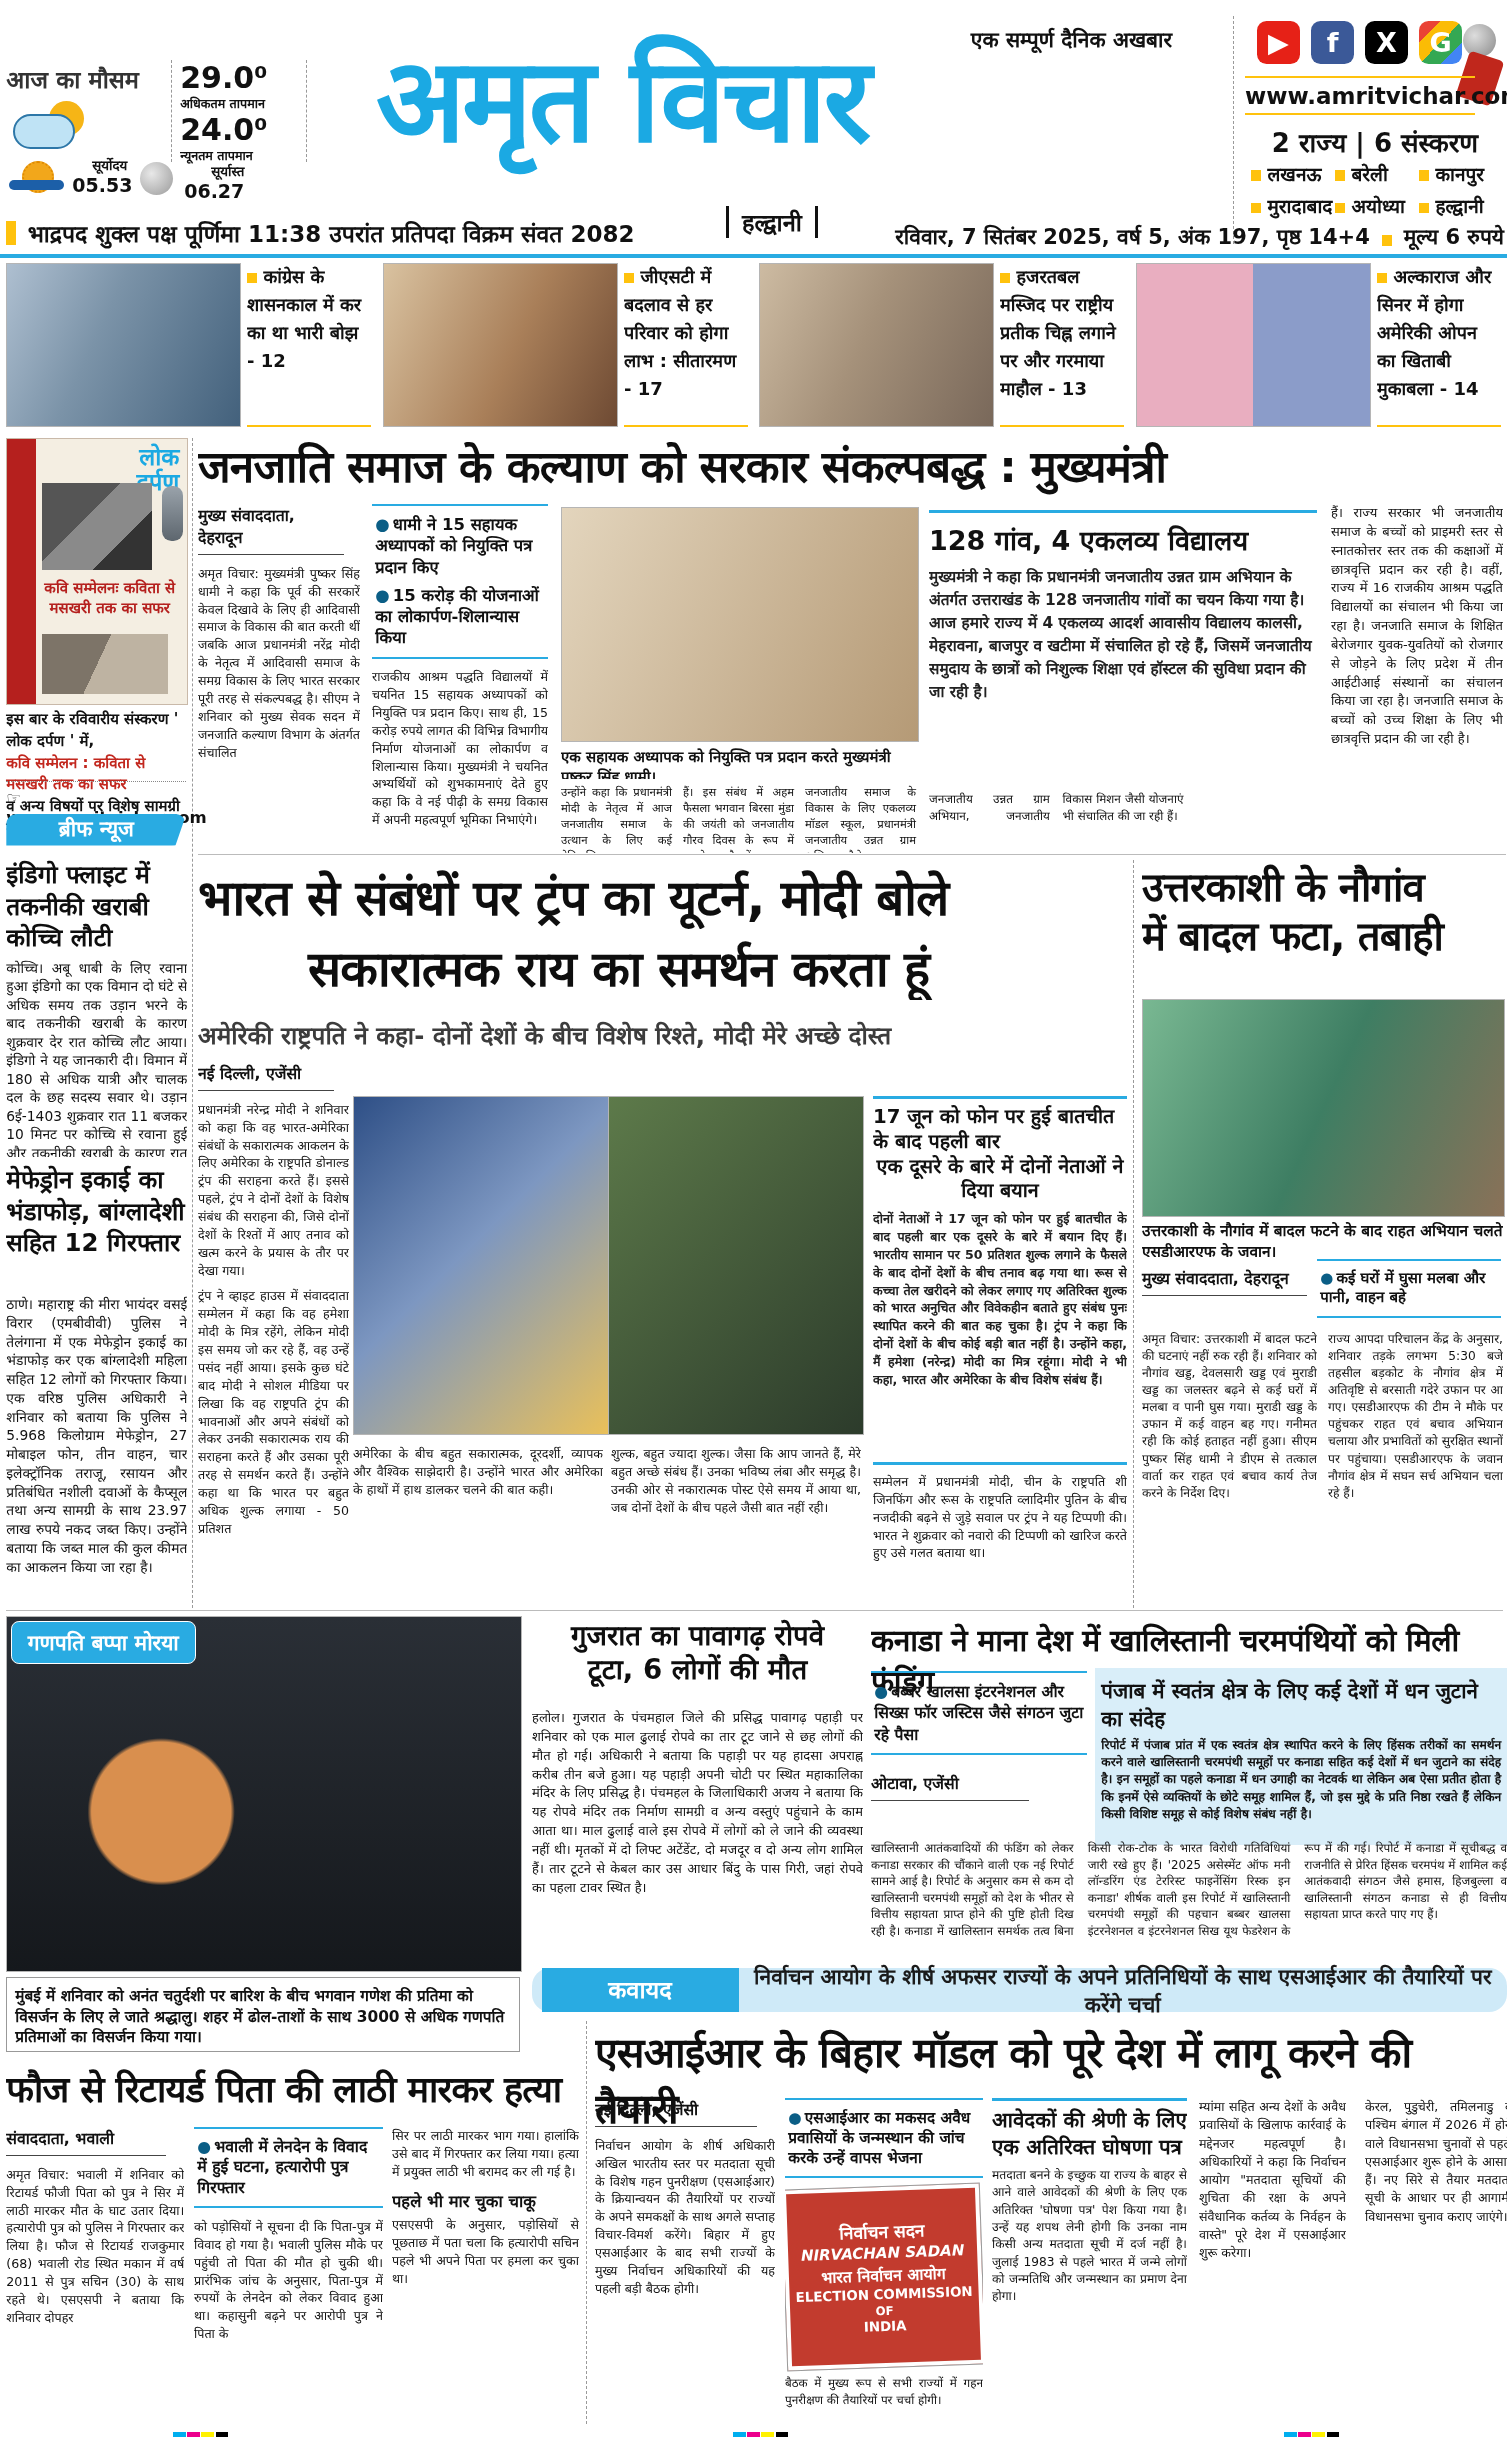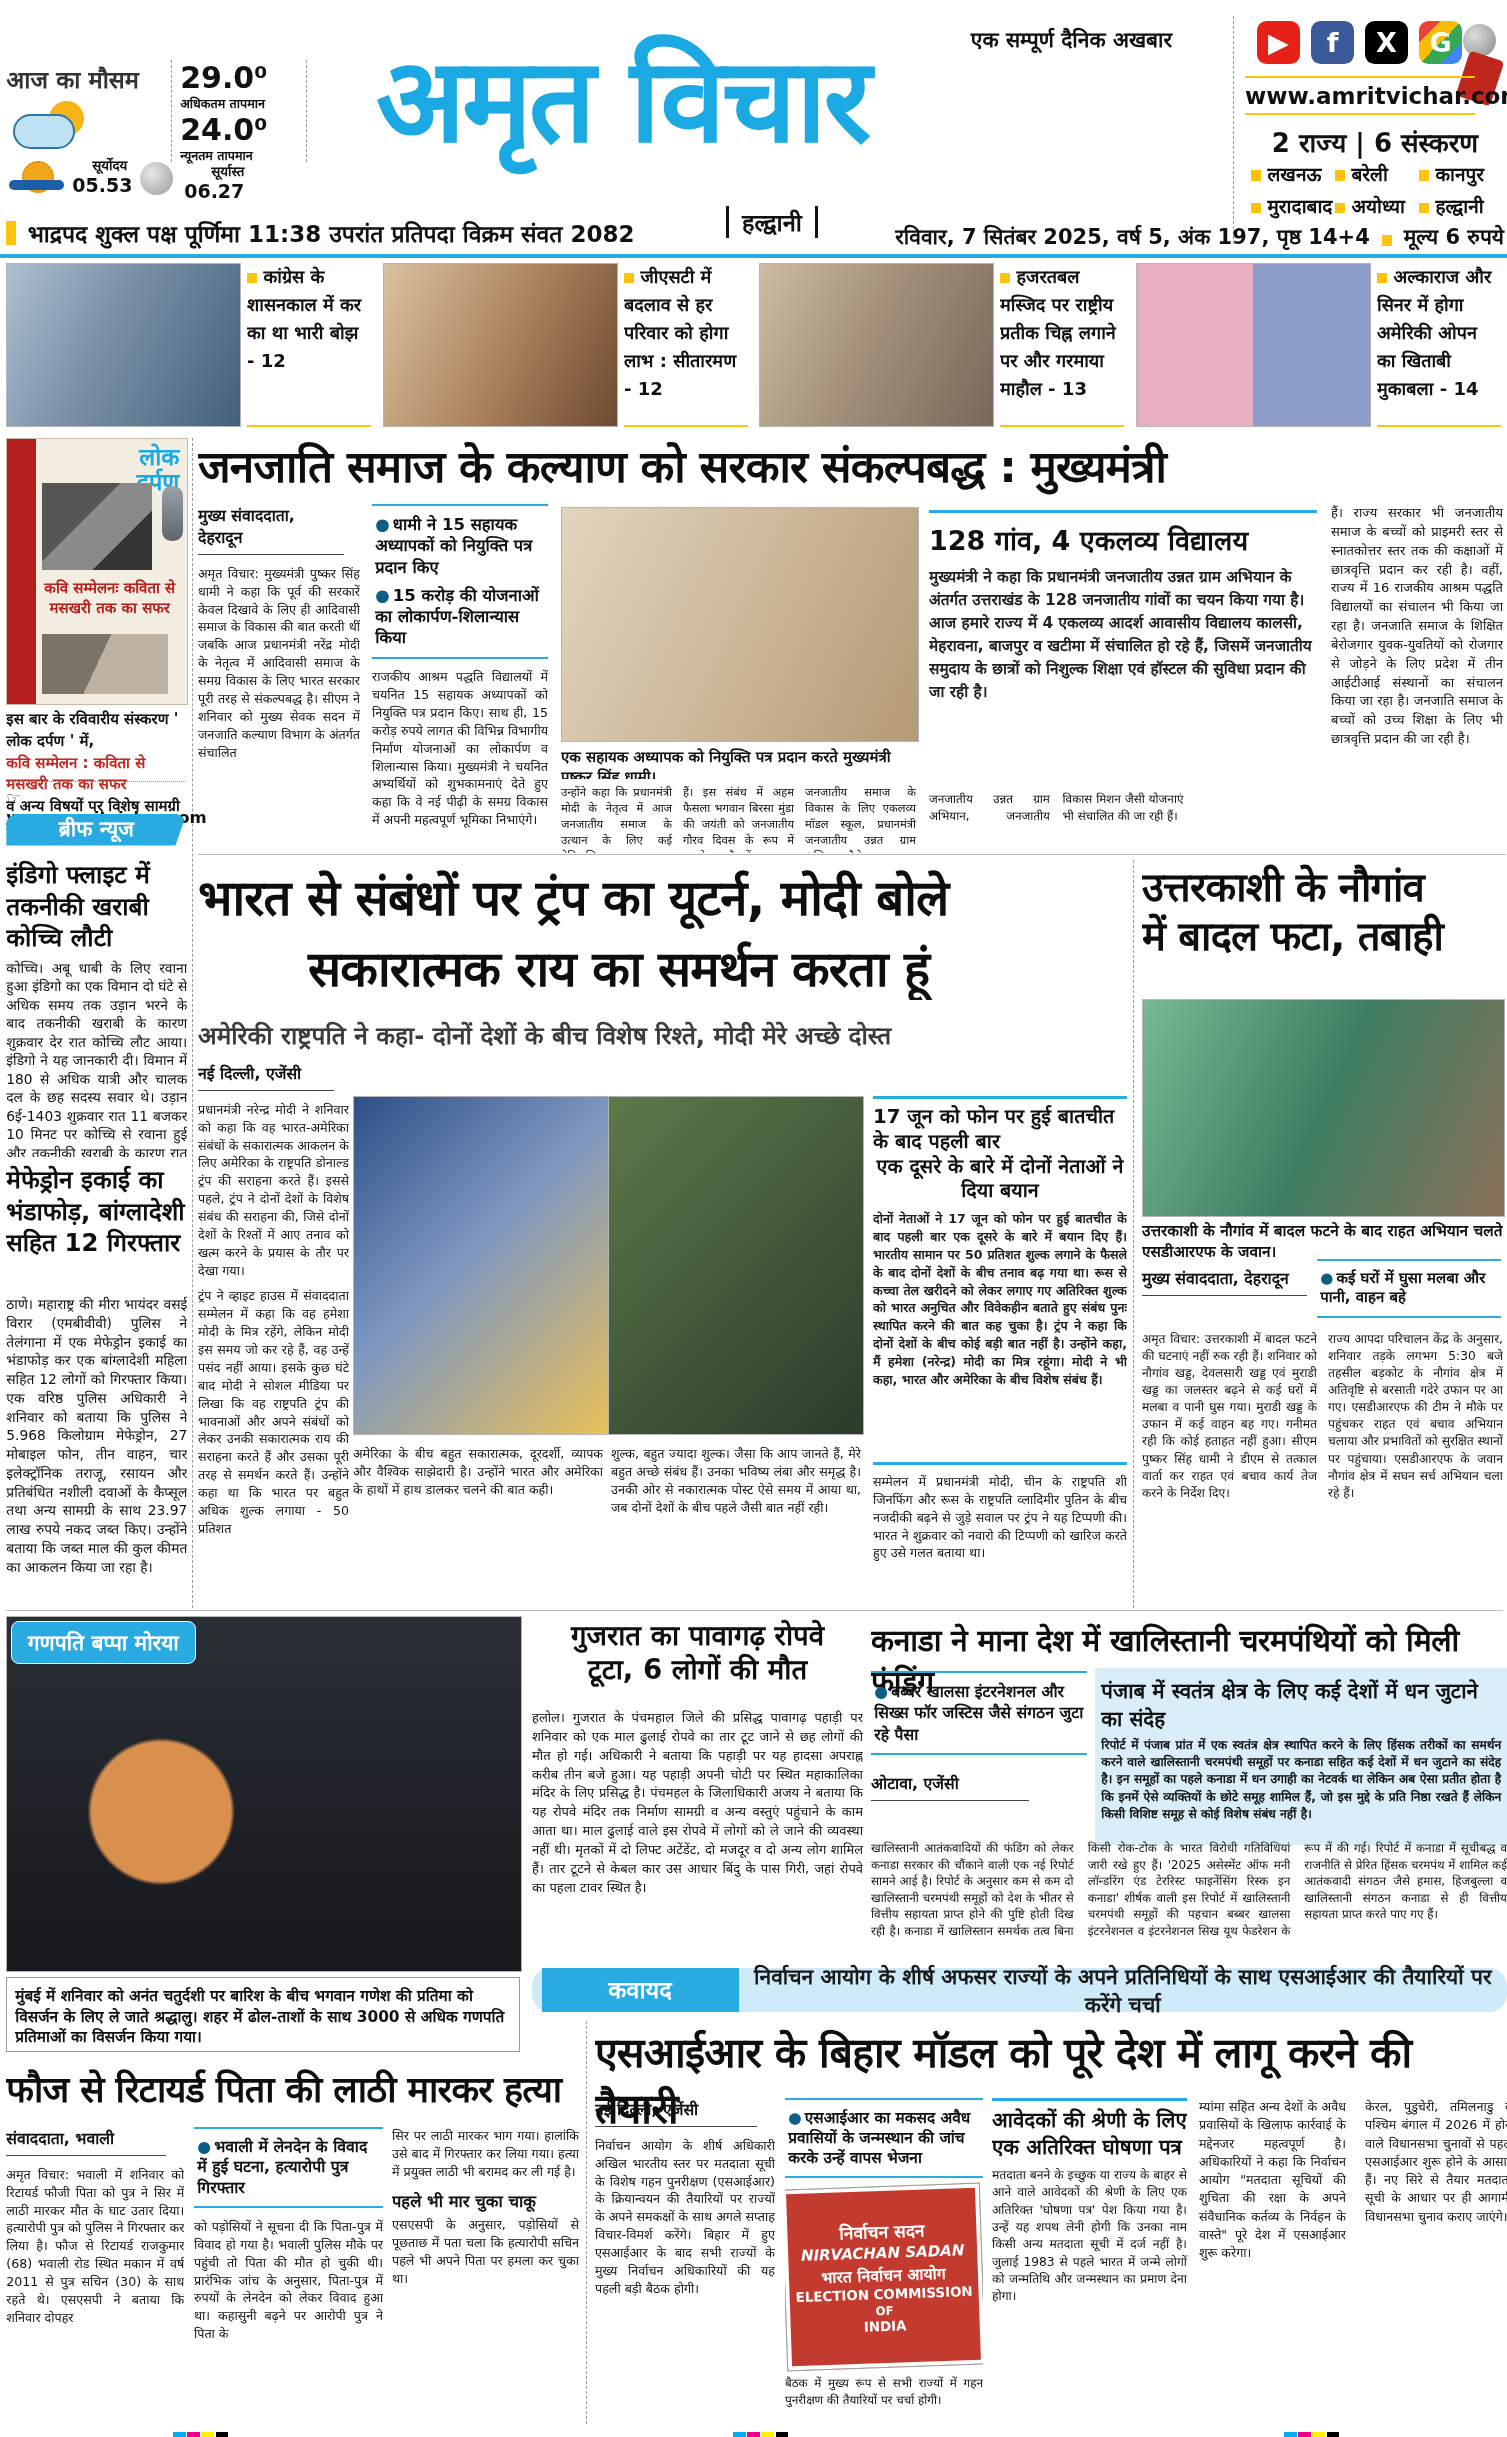--- a/index.html
+++ b/index.html
@@ -124,21 +124,21 @@
   </div>
 
   <div class="abs" style="left:0;top:254px;width:1508px;height:3.9px;background:#29abe2;"></div>
 
   <div class="ph ph-a" style="left:6.3px;top:263px;width:233px;height:162px;"></div>
   <div class="abs strip-text ov" style="left:247px;top:263px;width:124px;height:154px;">
     <span class="ysq"></span><span>कांग्रेस के शासनकाल में कर का था भारी बोझ - 12</span>
   </div>
   <div class="ph ph-b" style="left:383px;top:263px;width:233px;height:162px;"></div>
   <div class="abs strip-text ov" style="left:624px;top:263px;width:124px;height:154px;">
-    <span class="ysq"></span><span>जीएसटी में बदलाव से हर परिवार को होगा लाभ : सीतारमण - 12</span>
+    <span class="ysq"></span><span>जीएसटी में बदलाव से हर परिवार को होगा लाभ : सीतारमण - 17</span>
   </div>
   <div class="ph ph-c" style="left:759px;top:263px;width:233px;height:162px;"></div>
   <div class="abs strip-text ov" style="left:1000px;top:263px;width:124px;height:154px;">
     <span class="ysq"></span><span>हजरतबल मस्जिद पर राष्ट्रीय प्रतीक चिह्न लगाने पर और गरमाया माहौल - 13</span>
   </div>
   <div class="ph ph-d" style="left:1136px;top:263px;width:233px;height:162px;"></div>
   <div class="abs strip-text ov" style="left:1377px;top:263px;width:124px;height:154px;">
     <span class="ysq"></span><span>अल्काराज और सिनर में होगा अमेरिकी ओपन का खिताबी मुकाबला - 14</span>
   </div>
 

